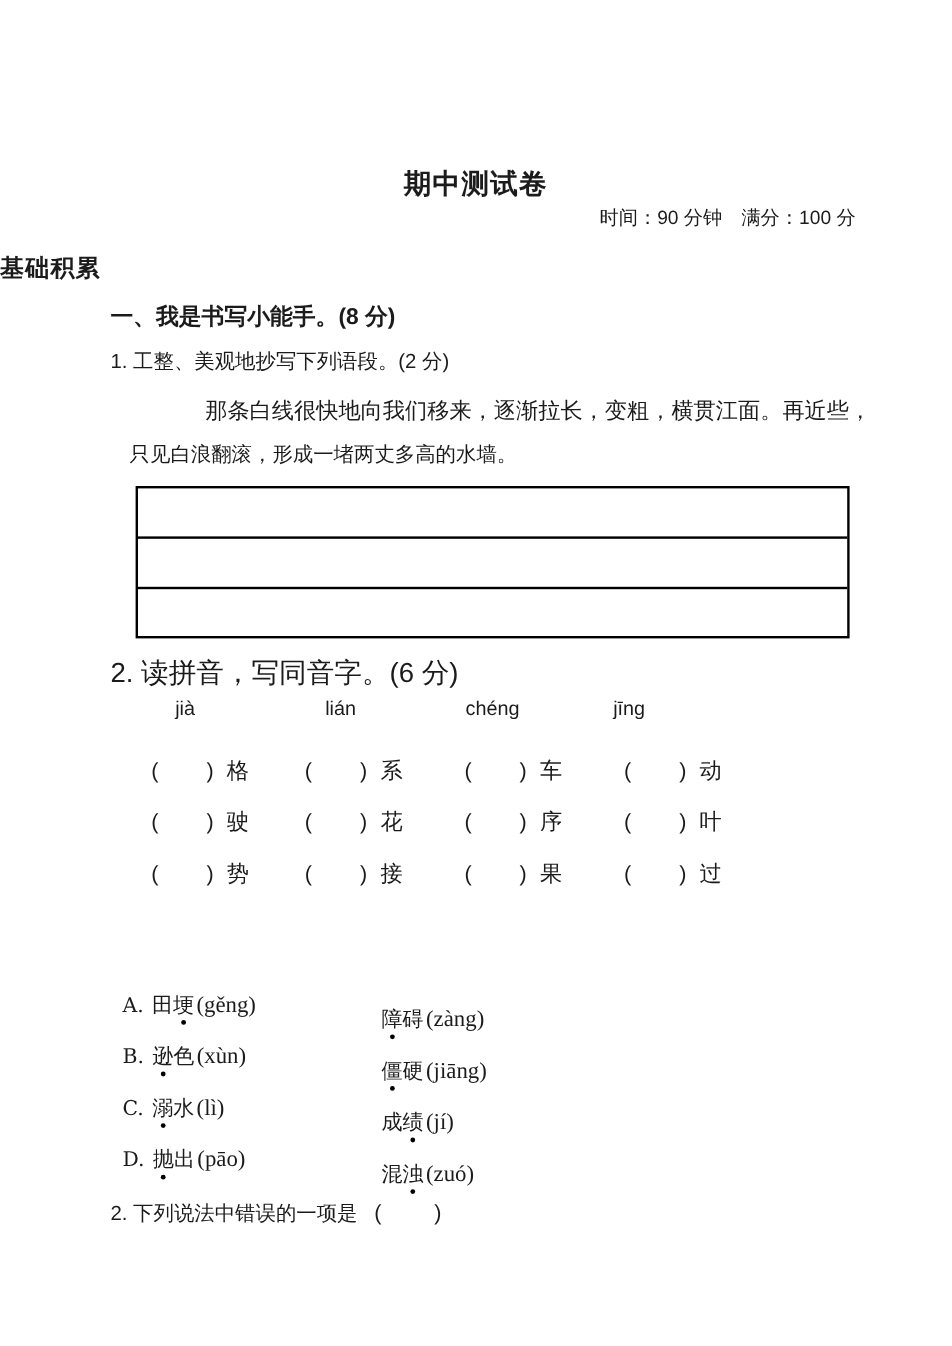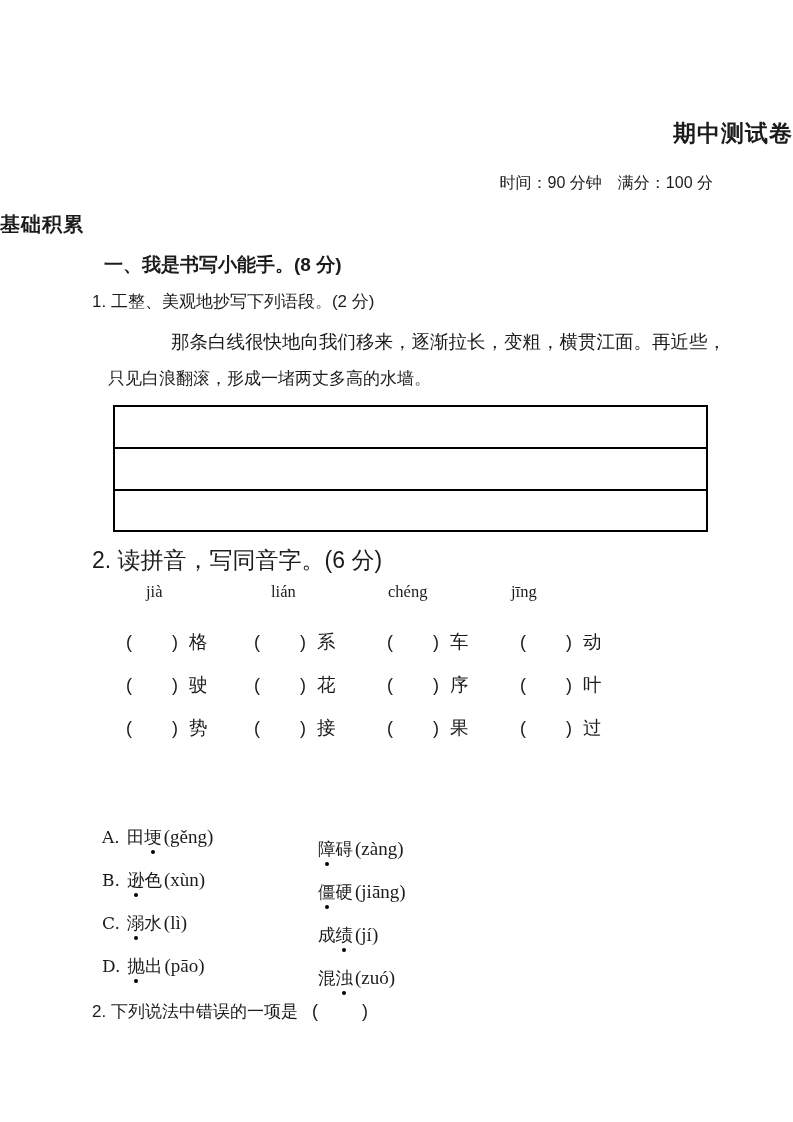--- a/index.html
+++ b/index.html
@@ -2,39 +2,39 @@
 <html><head>
 <meta charset="utf-8">
 <style>
   html,body{margin:0;padding:0;background:#fff;}
   #page{
     position:relative;width:793px;height:1122px;background:#ffffff;
     font-family:"Liberation Sans","DejaVu Sans",sans-serif;color:#1b1b1b;
     overflow:hidden;
   }
   .line{position:absolute;line-height:1.2;white-space:nowrap;}
-  .bold{font-weight:700;margin-left:12px;}
+  .bold{font-weight:700;}
 
-  .title{top:120px;left:0;width:100%;text-align:right;font-size:23px;font-weight:700;letter-spacing:1px;}
+  .title{top:140px;left:0;width:100%;text-align:center;font-size:23px;font-weight:700;letter-spacing:1px;}
   .info{top:173px;left:0;width:713px;text-align:right;font-size:16px;}
   .subject{top:212px;left:0;width:100%;font-size:20px;font-weight:700;letter-spacing:1px;}
 
   .s1head{top:254px;left:92px;font-size:19px;}
   .q1prompt{top:292px;left:92px;font-size:17px;}
   .pass1{top:331px;left:171px;font-size:18.5px;}
   .pass2{top:369px;left:108px;font-size:17px;}
 
   .wbox{position:absolute;top:405px;left:113px;width:595px;border:2px solid #000;box-sizing:border-box;}
   .wrow{height:40px;border-bottom:2px solid #000;}
   .wrow.last{border-bottom:none;height:39px;}
 
   .q2prompt{top:547px;left:92px;font-size:23px;}
 
   .pinyin-row{position:absolute;top:582px;left:0;width:100%;height:24px;
-    font-family:Liberation Serif, serif;font-size:16.5px;}
+    font-family:Liberation Sans, sans-serif;font-size:16.5px;}
   .py{position:absolute;top:0;}
   .p0{left:146px}.p1{left:271px}.p2{left:388px}.p3{left:511px}
 
   .hrow{position:absolute;left:0;width:100%;height:28px;}
   .r0{top:629px}.r1{top:672px}.r2{top:715px}
   .cell{position:absolute;top:0;white-space:nowrap;}
   .c0{left:126px}.c1{left:254px}.c2{left:387px}.c3{left:520px}
   .par{font-size:18px;}
   .cgap{display:inline-block;width:40px;height:1px;}
   .cchar{margin-left:11px;font-size:18.5px;}

